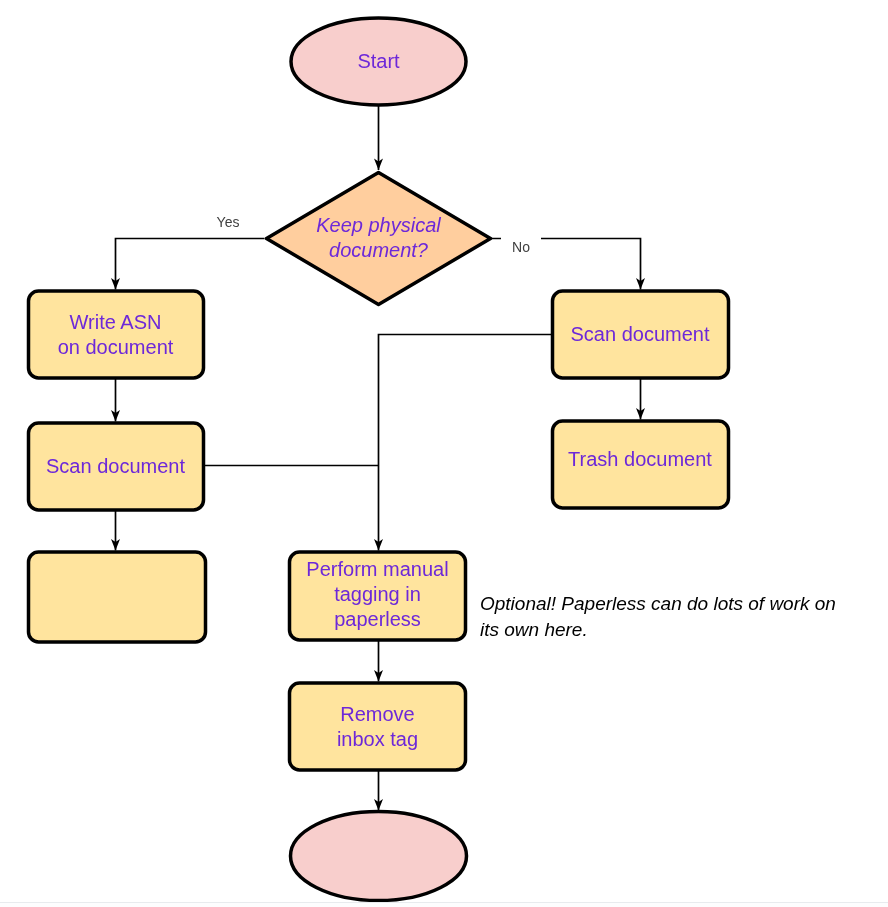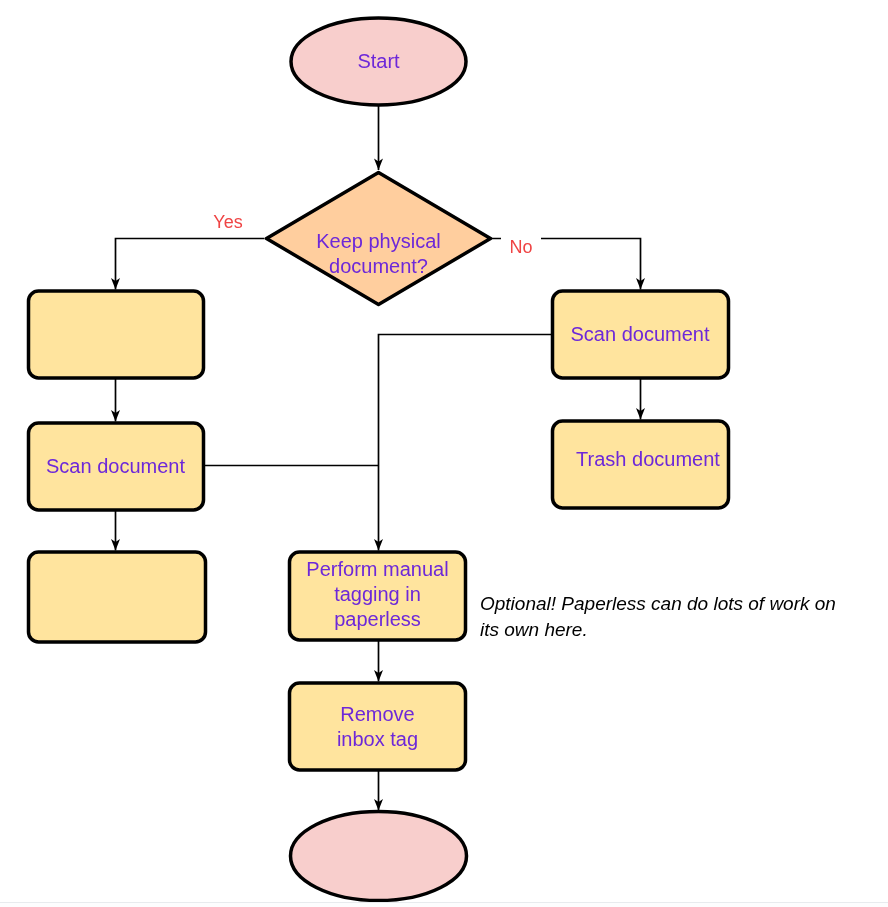--- a/index.html
+++ b/index.html
@@ -27,22 +27,22 @@
     line-height: 1.25;
     color: #6d28d9;
     pointer-events: none;
   }
   .edge-label {
     position: absolute;
     display: flex;
     align-items: center;
     justify-content: center;
     text-align: center;
-    font-size: 18px;
-    color: #ef4444;
+    font-size: 14px;
+    color: #404040;
     background: #ffffff;
     pointer-events: none;
   }
   .note-text {
     position: absolute;
     left: 480px;
     top: 591px;
     width: 420px;
     font-size: 19px;
     font-style: italic;
@@ -94,30 +94,32 @@
       <rect x="552.5" y="291" width="176" height="87" rx="10" fill="#ffe49e"></rect>
       <rect x="552.5" y="421" width="176" height="87" rx="10" fill="#ffe49e"></rect>
       <rect x="289.5" y="552" width="176" height="88" rx="10" fill="#ffe49e"></rect>
       <rect x="289.5" y="683" width="176" height="87" rx="10" fill="#ffe49e"></rect>
       <ellipse cx="378.5" cy="856" rx="88" ry="44.5" fill="#f8cecc"></ellipse>
     </g>
   </svg>
 
   <div class="node-label" style="left:290px; top:18px; width:177px; height:87px;">Start</div>
 
-  <div class="node-label" style="left:266px; top:188px; width:225px; height:132px;">Keep physical
+  <div class="node-label" style="left:266px; top:172px; width:225px; height:132px;font-style:italic;">Keep physical
 document?</div>
 
+  <div class="node-label" style="left:28px; top:291px; width:175px; height:87px;">Write ASN
+on document</div>
 
   <div class="node-label" style="left:28px; top:423px; width:175px; height:87px;">Scan document</div>
 
 
   <div class="node-label" style="left:552px; top:291px; width:176px; height:87px;">Scan document</div>
 
-  <div class="node-label" style="left:552px; top:421px; width:176px; height:77px;padding-left:8px;">Trash document</div>
+  <div class="node-label" style="left:552px; top:421px; width:176px; height:77px;">Trash document</div>
 
   <div class="node-label" style="left:290px; top:552px; width:175px; height:84px;">Perform manual
 tagging in
 paperless</div>
 
   <div class="node-label" style="left:290px; top:683px; width:175px; height:87px;">Remove
 inbox tag</div>
 
 
   <div class="edge-label" style="left:206px; top:211px; width:44px; height:22px;">Yes</div>

